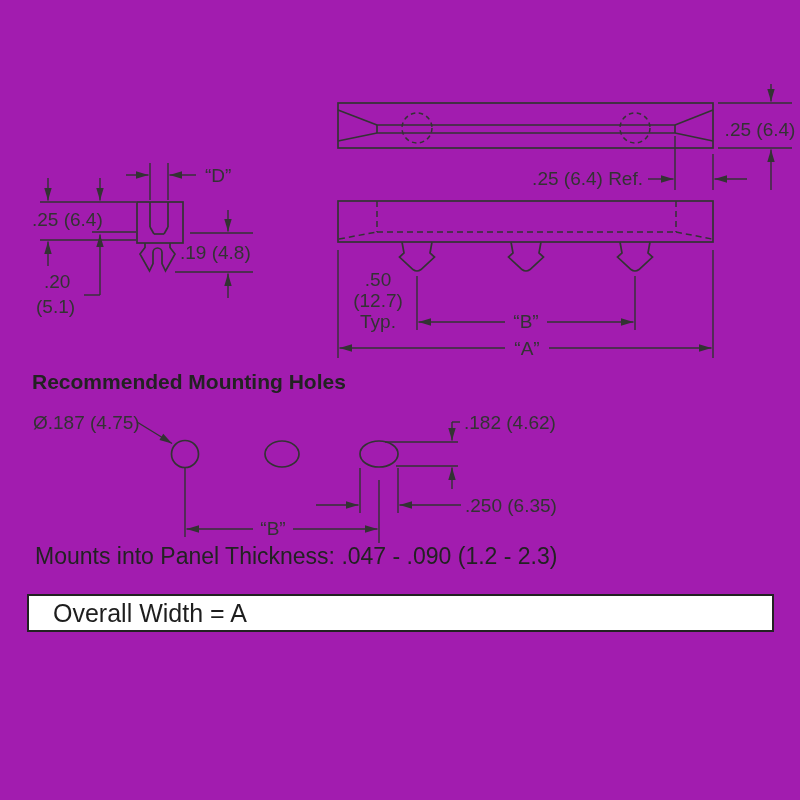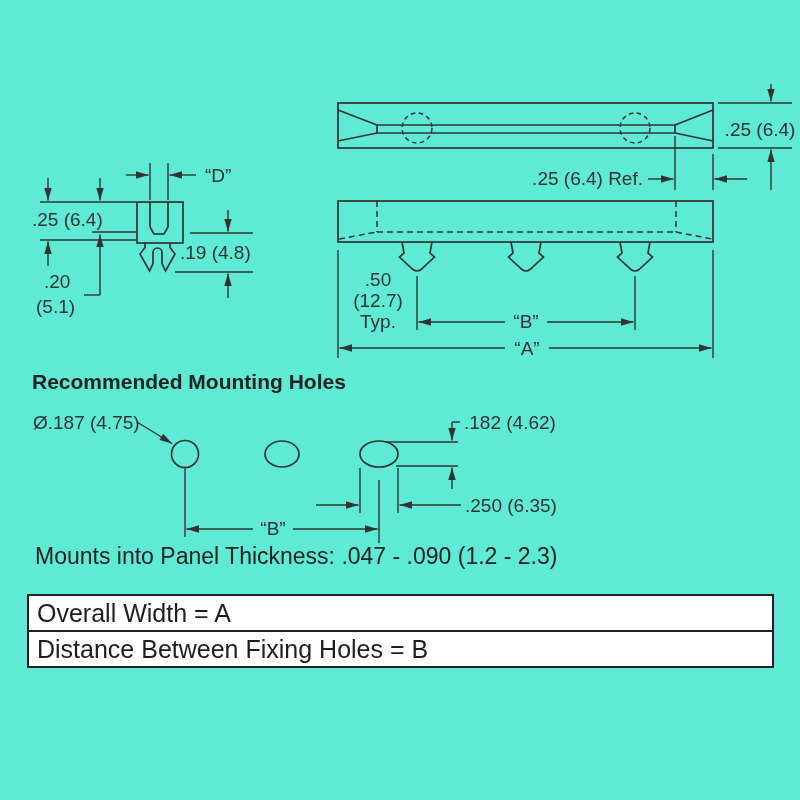--- a/index.html
+++ b/index.html
@@ -1,29 +1,29 @@
 <!DOCTYPE html>
 <html><head>
 <meta charset="utf-8">
 <style>
   html,body{margin:0;padding:0;background:#fff;}
-  .canvas{position:relative;width:800px;height:800px;background:#5eead4;overflow:hidden;
+  .canvas{position:relative;width:800px;height:800px;background:#a21caf;overflow:hidden;
           font-family:"Liberation Sans", sans-serif;}
   svg{position:absolute;left:0;top:0;}
   .ln{stroke:#333;stroke-width:1.7;fill:none;}
   .thin{stroke:#333;stroke-width:1.4;fill:none;}
   .dash{stroke:#333;stroke-width:1.5;fill:none;stroke-dasharray:6 4;}
   .dashc{stroke:#333;stroke-width:1.5;fill:none;stroke-dasharray:4.5 3.5;}
   .dim{font-size:19px;fill:#333;}
   .dimb{font-size:19px;fill:#333;}
   .hdg{font-size:21px;font-weight:bold;fill:#222;}
   .note{font-size:23px;fill:#222;}
   .legend{position:absolute;left:27px;top:594px;width:747px;border:2px solid #222;
           box-sizing:border-box;background:#fff;}
-  .legend .row{height:34px;display:flex;align-items:center;padding-left:8px;
+  .legend .row{height:34px;display:flex;align-items:center;padding-left:24px;
                font-size:25px;color:#1e1e1e;}
   .legend .row + .row{border-top:2px solid #222;}
 </style>
 </head>
 <body>
 
 <div class="canvas">
 
 <svg width="800" height="800" viewBox="0 0 800 800">
   <defs>
@@ -173,18 +173,15 @@
     </g>
 
     <text class="note" x="35" y="564" text-anchor="start">Mounts into Panel Thickness: .047 - .090 (1.2 - 2.3)</text>
   </g>
 </svg>
 
 <div class="legend">
   <div class="row">
     <span>Overall Width = A</span>
   </div>
-  <div class="row">
-    <span>Distance Between Fixing Holes = B</span>
-  </div>
 </div>
 
 </div>
 
 </body></html>

